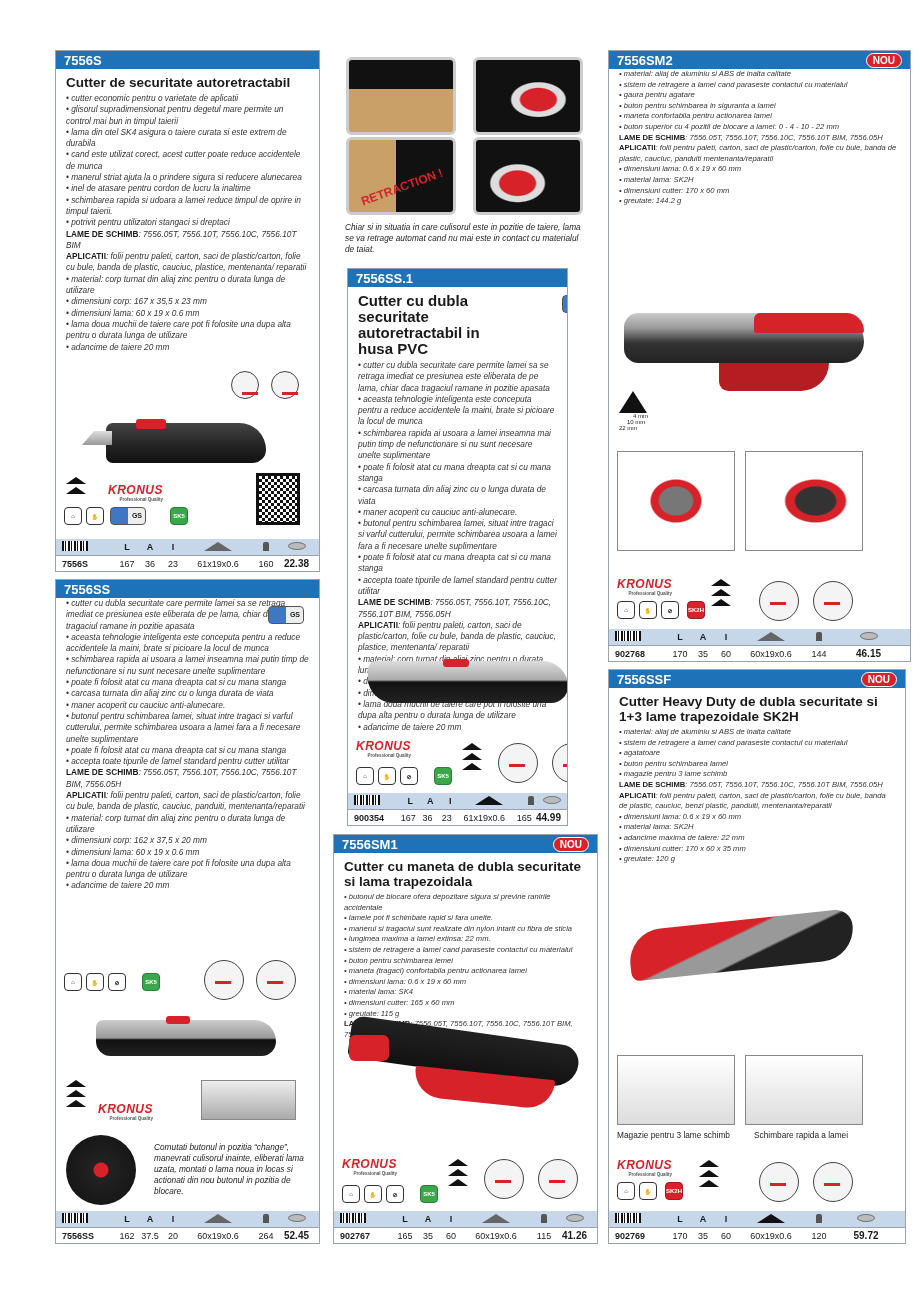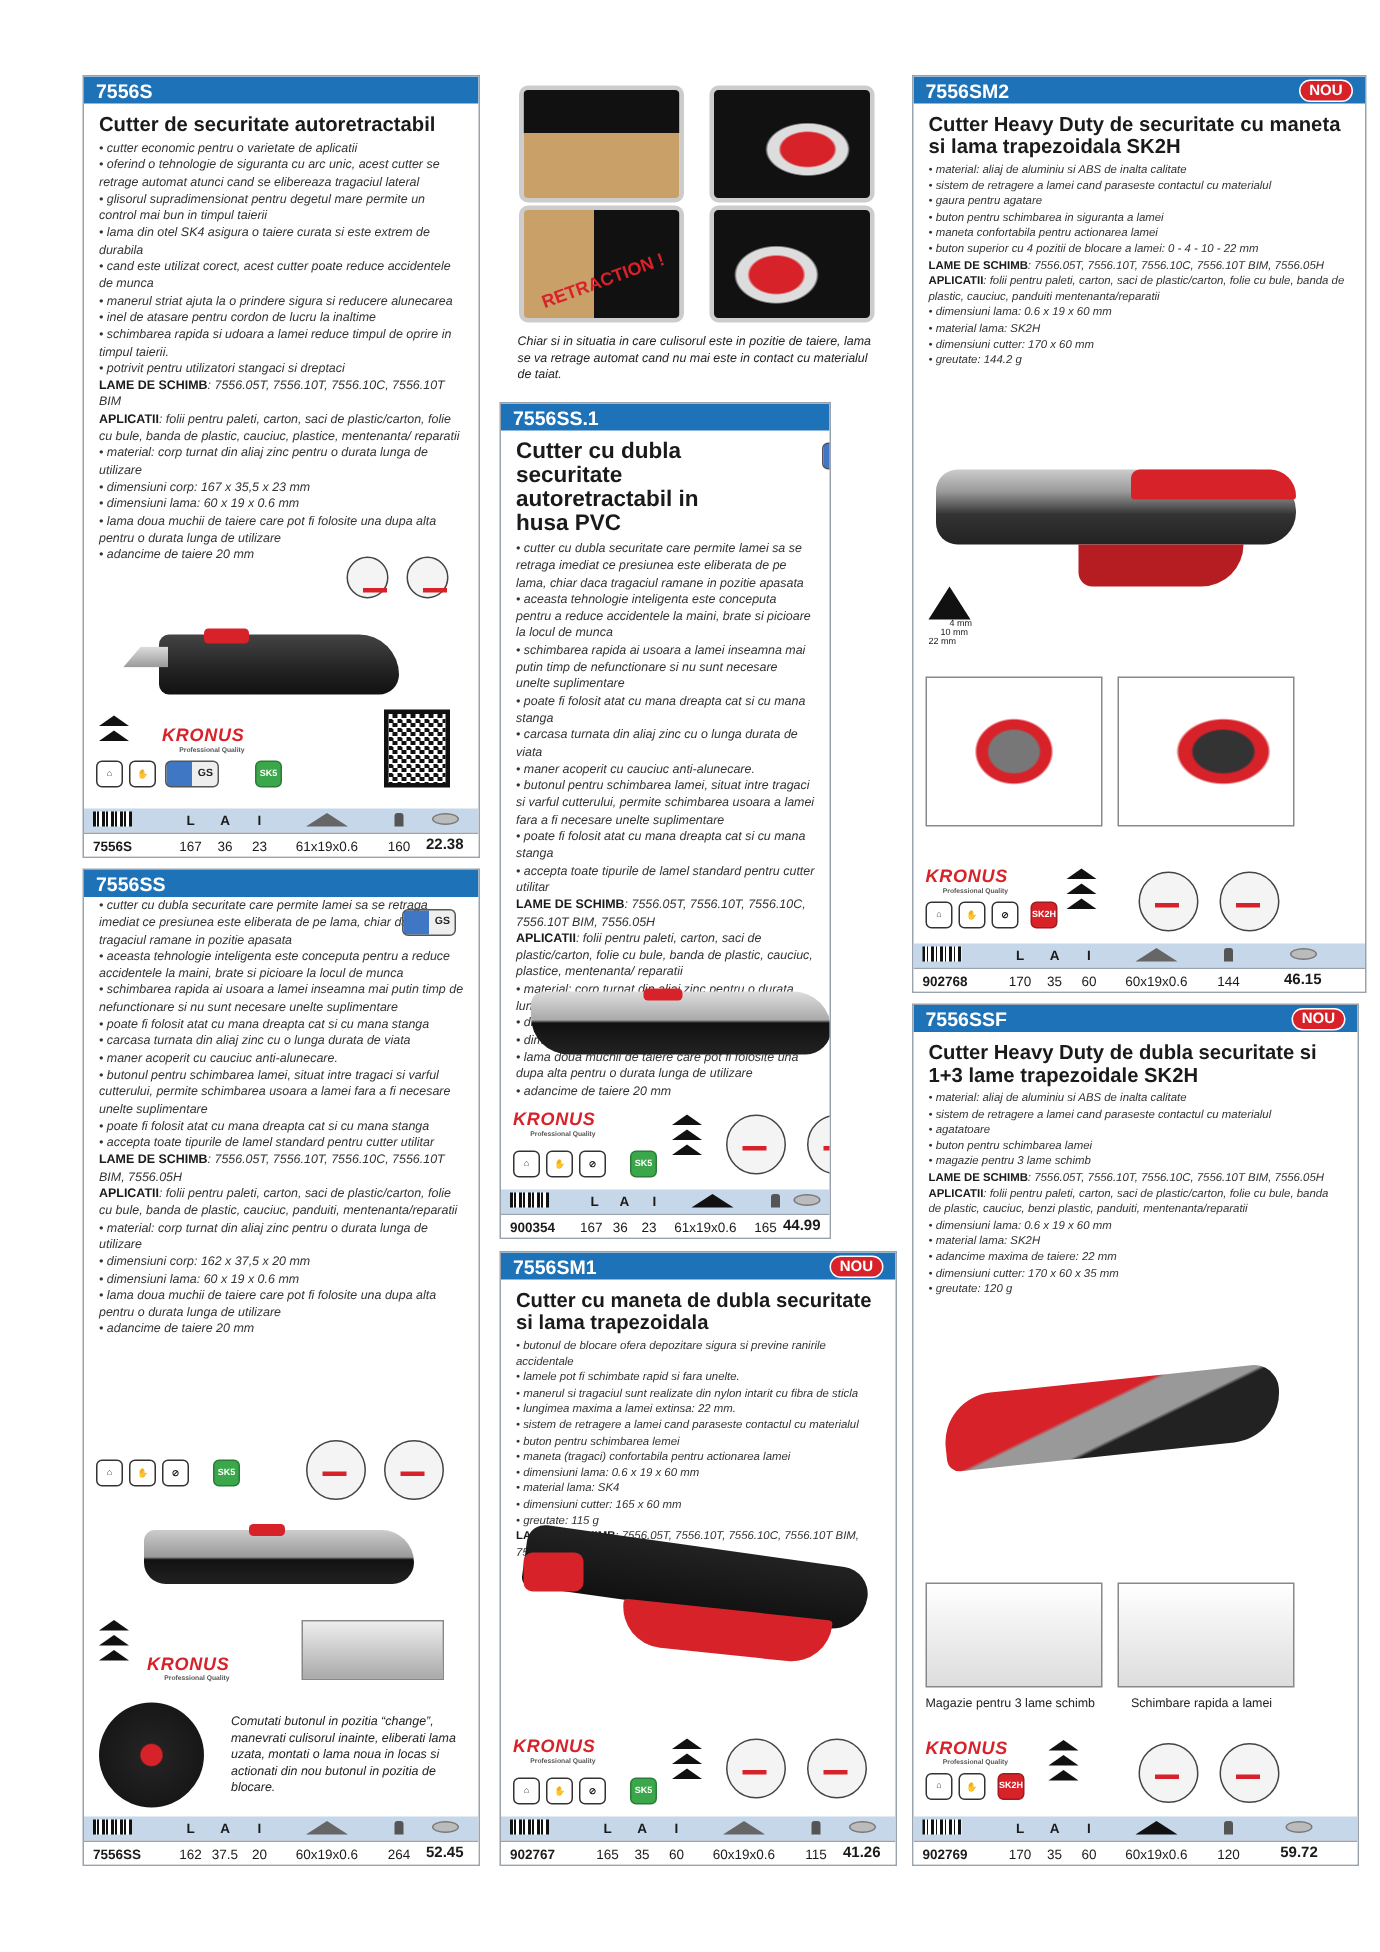--- a/index.html
+++ b/index.html
@@ -43,21 +43,20 @@
 </head>
 <body>
 
 <div class="card" style="left:55px;top:50px;width:265px;height:522px">
   <div class="hdr">
       <span>7556S</span>
     </div>
   <div class="title">Cutter de securitate autoretractabil</div>
   <div class="desc">
     <div>• cutter economic pentru o varietate de aplicatii</div>
-    <div>• oferind o tehnologie de siguranta cu arc unic, acest cutter se retrage automat atunci cand se elibereaza tragaciul lateral</div>
     <div>• glisorul supradimensionat pentru degetul mare permite un control mai bun in timpul taierii</div>
     <div>• lama din otel SK4 asigura o taiere curata si este extrem de durabila</div>
     <div>• cand este utilizat corect, acest cutter poate reduce accidentele de munca</div>
     <div>• manerul striat ajuta la o prindere sigura si reducere alunecarea</div>
     <div>• inel de atasare pentru cordon de lucru la inaltime</div>
     <div>• schimbarea rapida si udoara a lamei reduce timpul de oprire in timpul taierii.</div>
     <div>• potrivit pentru utilizatori stangaci si dreptaci</div>
     <div><b>LAME DE SCHIMB</b><span>: 7556.05T, 7556.10T, 7556.10C, 7556.10T BIM</span></div>
     <div><b>APLICATII</b><span>: folii pentru paleti, carton, saci de plastic/carton, folie cu bule, banda de plastic, cauciuc, plastice, mentenanta/ reparatii</span></div>
     <div>• material: corp turnat din aliaj zinc pentru o durata lunga de utilizare</div>
@@ -166,21 +165,21 @@
 </div>
 
 <div class="photo" style="left:346px;top:57px;width:110px;height:78px;background:linear-gradient(180deg,#111 40%,#c8a068 40%)"></div>
 <div class="photo" style="left:346px;top:137px;width:110px;height:78px;background:linear-gradient(90deg,#c8a068 0 45%,#111 45%)">
   <span style="position:absolute;left:10px;top:40px;color:#d8222a;font-weight:bold;font-size:12px;transform:rotate(-20deg)">RETRACTION !</span>
 </div>
 <div class="photo" style="left:473px;top:57px;width:110px;height:78px;background:radial-gradient(ellipse at 60% 55%,#d8222a 0 20%,#ddd 22% 30%,#111 32%)"></div>
 <div class="photo" style="left:473px;top:137px;width:110px;height:78px;background:radial-gradient(ellipse at 40% 60%,#d8222a 0 20%,#ddd 22% 30%,#111 32%)"></div>
 <div class="note" style="left:345px;top:222px;width:240px">Chiar si in situatia in care culisorul este in pozitie de taiere, lama se va retrage automat cand nu mai este  in contact cu materialul de taiat.</div>
 
-<div class="card" style="left:333px;top:268px;width:221px;height:558px">
+<div class="card" style="left:347px;top:268px;width:221px;height:558px">
   <div class="hdr">
       <span>7556SS.1</span>
     </div>
   <div class="title big" style="padding-right:60px">Cutter cu dubla securitate autoretractabil in husa PVC</div>
   <div class="tuv" style="left:214px;top:26px">GS</div>
   <div class="desc">
     <div>• cutter cu dubla securitate care permite lamei sa se retraga imediat ce presiunea este eliberata de pe lama, chiar daca tragaciul ramane in pozitie apasata</div>
     <div>• aceasta tehnologie inteligenta este conceputa pentru a reduce accidentele la maini, brate si picioare la locul de munca</div>
     <div>• schimbarea rapida ai usoara a lamei inseamna mai putin timp de nefunctionare si nu sunt necesare unelte suplimentare</div>
     <div>• poate fi folosit atat cu mana dreapta cat si cu mana stanga</div>
@@ -288,21 +287,20 @@
       <span class="c6">41.26</span>
     </div>
   </div>
 </div>
 
 <div class="card" style="left:608px;top:50px;width:303px;height:612px">
   <div class="hdr">
       <span>7556SM2</span>
       <span class="nou">NOU</span>
     </div>
-  <div class="title">Cutter Heavy Duty de securitate cu maneta si lama trapezoidala SK2H</div>
   <div class="desc sm">
     <div>• material: aliaj de aluminiu si ABS de inalta calitate</div>
     <div>• sistem de retragere a lamei cand paraseste contactul cu materialul</div>
     <div>• gaura pentru agatare</div>
     <div>• buton pentru schimbarea in siguranta a lamei</div>
     <div>• maneta confortabila pentru actionarea lamei</div>
     <div>• buton superior cu 4 pozitii de blocare a lamei: 0 - 4 - 10 - 22 mm</div>
     <div><b>LAME DE SCHIMB</b><span>: 7556.05T, 7556.10T, 7556.10C, 7556.10T BIM, 7556.05H</span></div>
     <div><b>APLICATII</b><span>: folii pentru paleti, carton, saci de plastic/carton, folie cu bule, banda de plastic, cauciuc, panduiti mentenanta/reparatii</span></div>
     <div>• dimensiuni lama: 0.6 x 19 x 60 mm</div>

